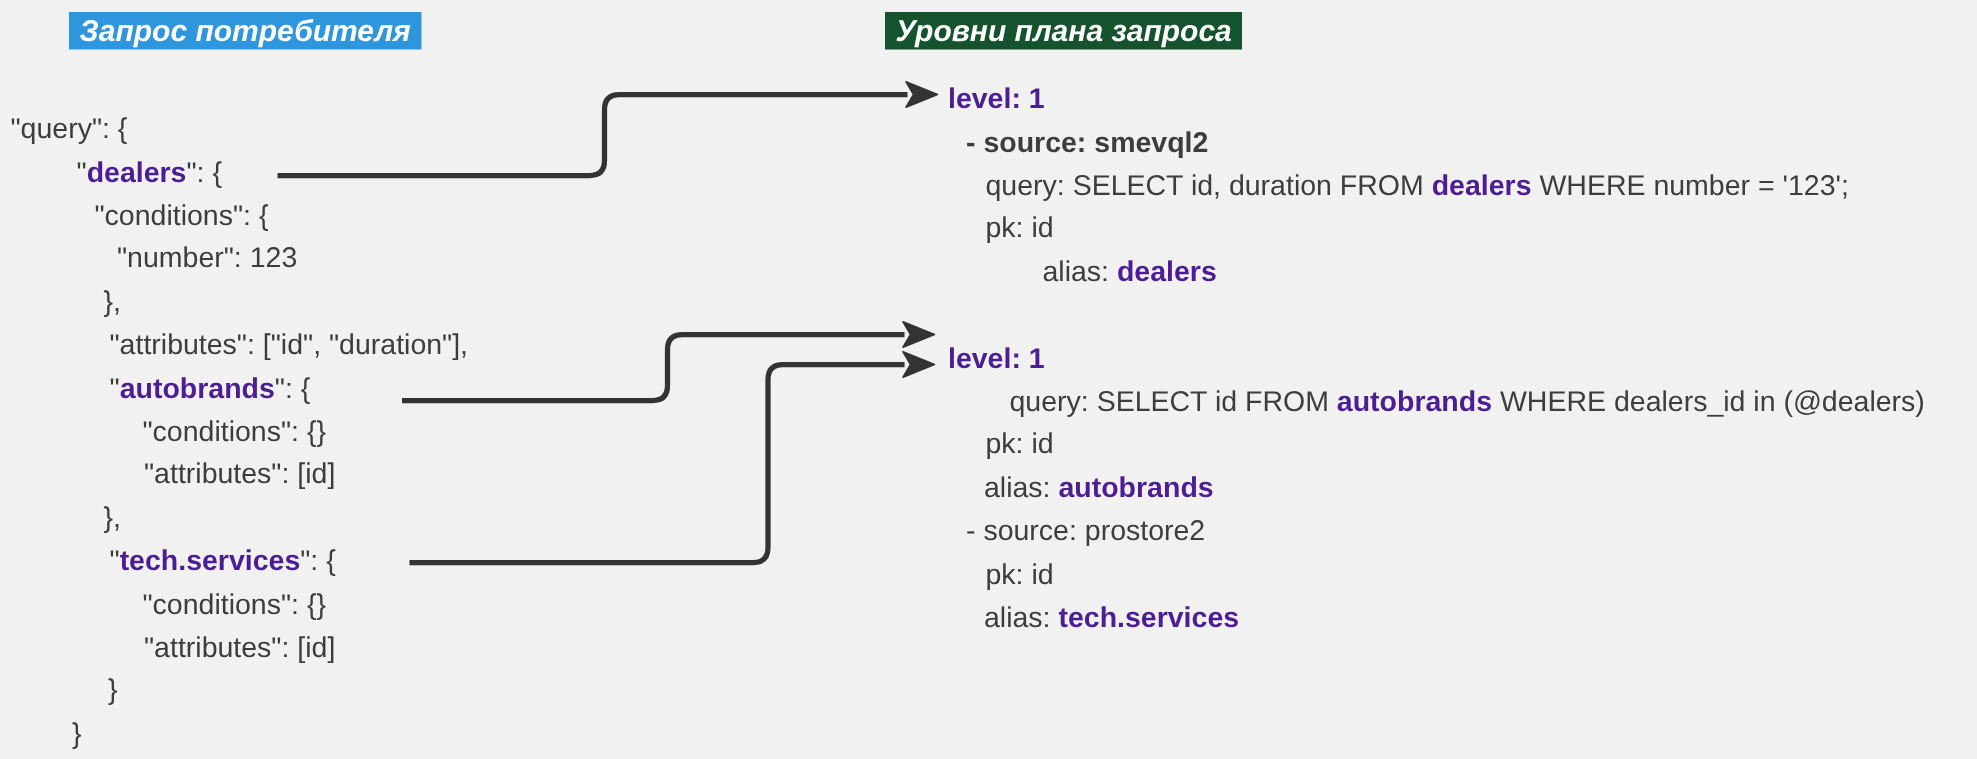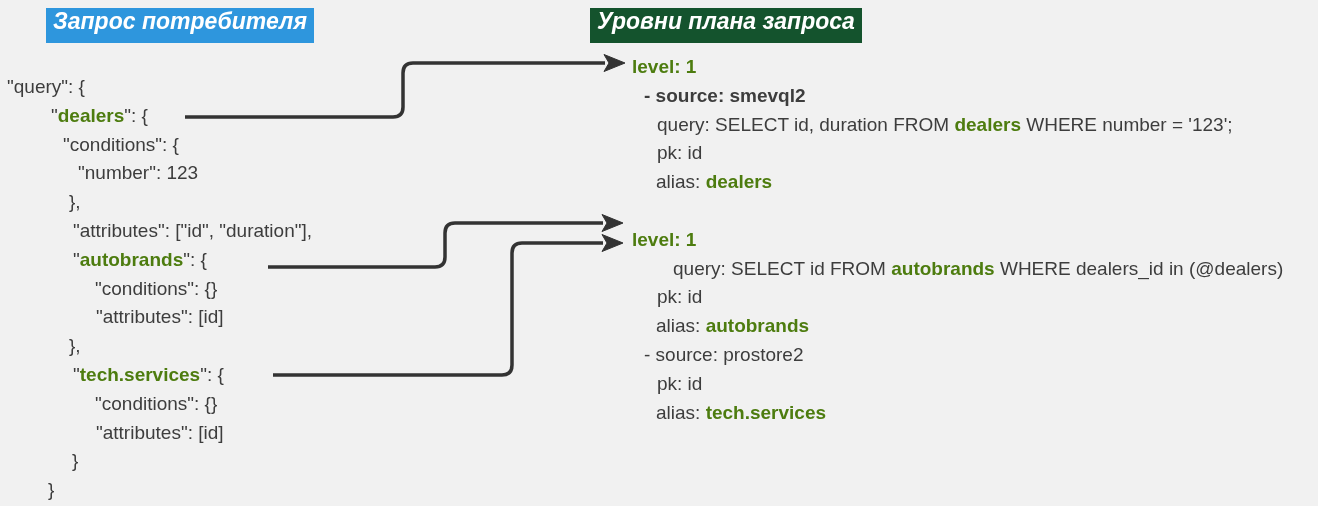--- a/index.html
+++ b/index.html
@@ -14,24 +14,24 @@
   #stage {
     position: relative;
     width: 1318px;
     height: 506px;
     background: #f1f1f1;
   }
   .panel-title {
     position: absolute;
     top: 8px;
     color: #ffffff;
-    font-size: 23px;
+    font-size: 20px;
     font-weight: 700;
     font-style: italic;
-    padding: 2px 7px 11px 7px;
+    padding: 2px 7px 1px 7px;
     line-height: 22px;
     white-space: nowrap;
     text-align: right;
   }
   #left-title  { left: 46px;  background: #2e96dd; }
   #right-title { left: 590px; background: #14532d; }
 
   .code-block {
     position: absolute;
     left: 0;
@@ -43,21 +43,21 @@
   #left-code  { top: 73px; }
   #right-code { top: 53px; }
 
   .code-line {
     height: 28.8px;
     line-height: 28.8px;
     white-space: pre;
   }
   .code-line .b {
     font-weight: 700;
-    color: #4d7c0f;
+    color: #4c1d95;
   }
 
   #arrows-svg {
     position: absolute;
     left: 0;
     top: 0;
     pointer-events: none;
   }
   .arrow-path {
     fill: none;
@@ -102,21 +102,21 @@
       <div class="code-line" style="padding-left: 96px;"><span>"attributes": [id]</span></div>
       <div class="code-line" style="padding-left: 72px;"><span>}</span></div>
       <div class="code-line" style="padding-left: 48px;"><span>}</span></div>
     </div>
 
   <div id="right-code" class="code-block">
       <div class="code-line" style="padding-left: 632px;"><span class="b">level: 1</span></div>
       <div class="code-line" style="padding-left: 644px; font-weight: bold;"><span>- source: smevql2</span></div>
       <div class="code-line" style="padding-left: 657px;"><span>query: SELECT id, duration FROM </span><span class="b">dealers</span><span> WHERE number = '123';</span></div>
       <div class="code-line" style="padding-left: 657px;"><span>pk: id</span></div>
-      <div class="code-line" style="padding-left: 656px;"><span>alias: </span><span class="b">dealers</span></div>
+      <div class="code-line" style="padding-left: 656px; margin-left: 39px;"><span>alias: </span><span class="b">dealers</span></div>
       <div class="code-line" style="padding-left: 632px;"></div>
       <div class="code-line" style="padding-left: 632px;"><span class="b">level: 1</span></div>
       <div class="code-line" style="padding-left: 657px; margin-left: 16px;"><span>query: SELECT id FROM </span><span class="b">autobrands</span><span> WHERE dealers_id in (@dealers)</span></div>
       <div class="code-line" style="padding-left: 657px;"><span>pk: id</span></div>
       <div class="code-line" style="padding-left: 656px;"><span>alias: </span><span class="b">autobrands</span></div>
       <div class="code-line" style="padding-left: 644px;"><span>- source: prostore2</span></div>
       <div class="code-line" style="padding-left: 657px;"><span>pk: id</span></div>
       <div class="code-line" style="padding-left: 656px;"><span>alias: </span><span class="b">tech.services</span></div>
     </div>
 

